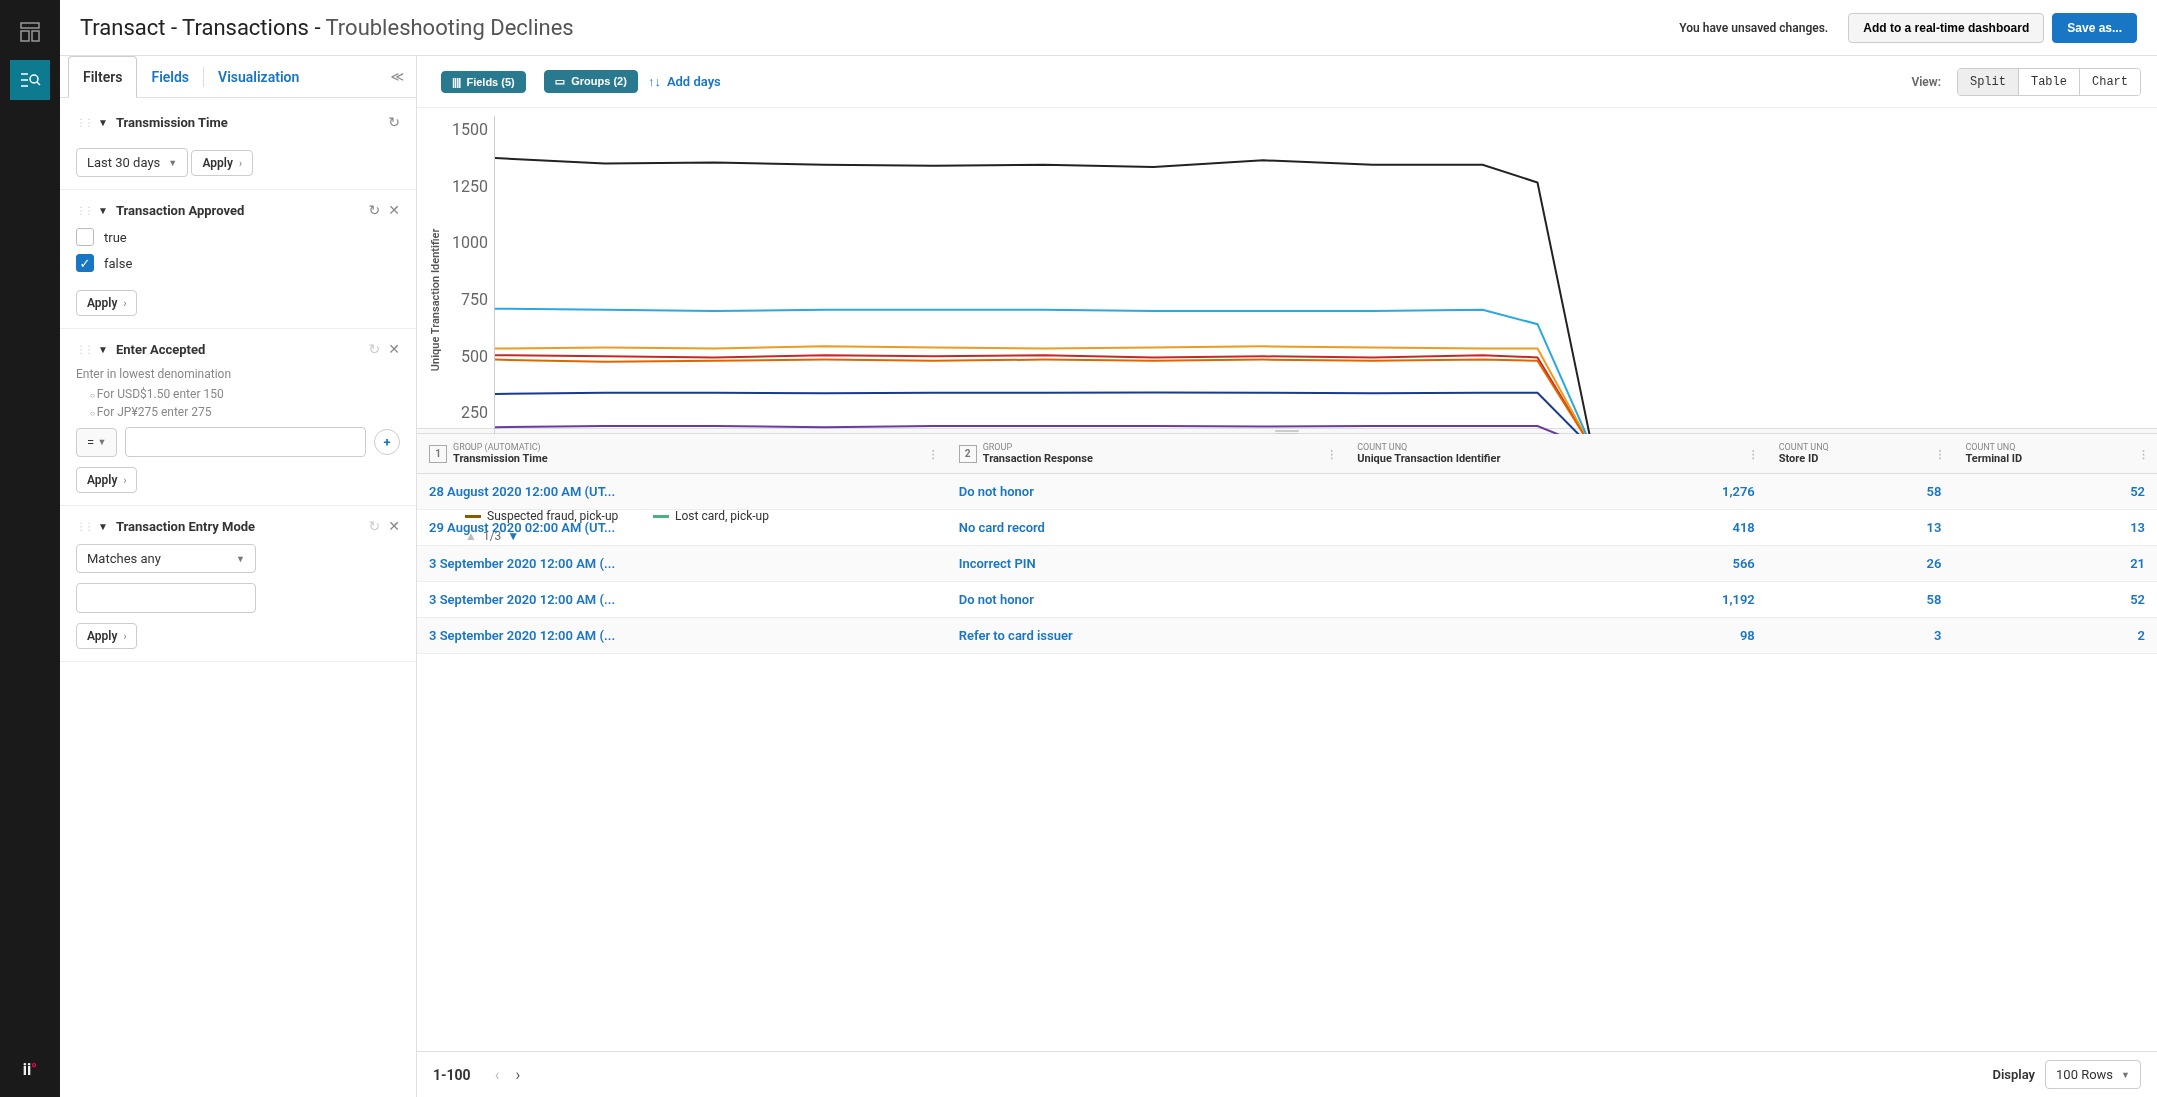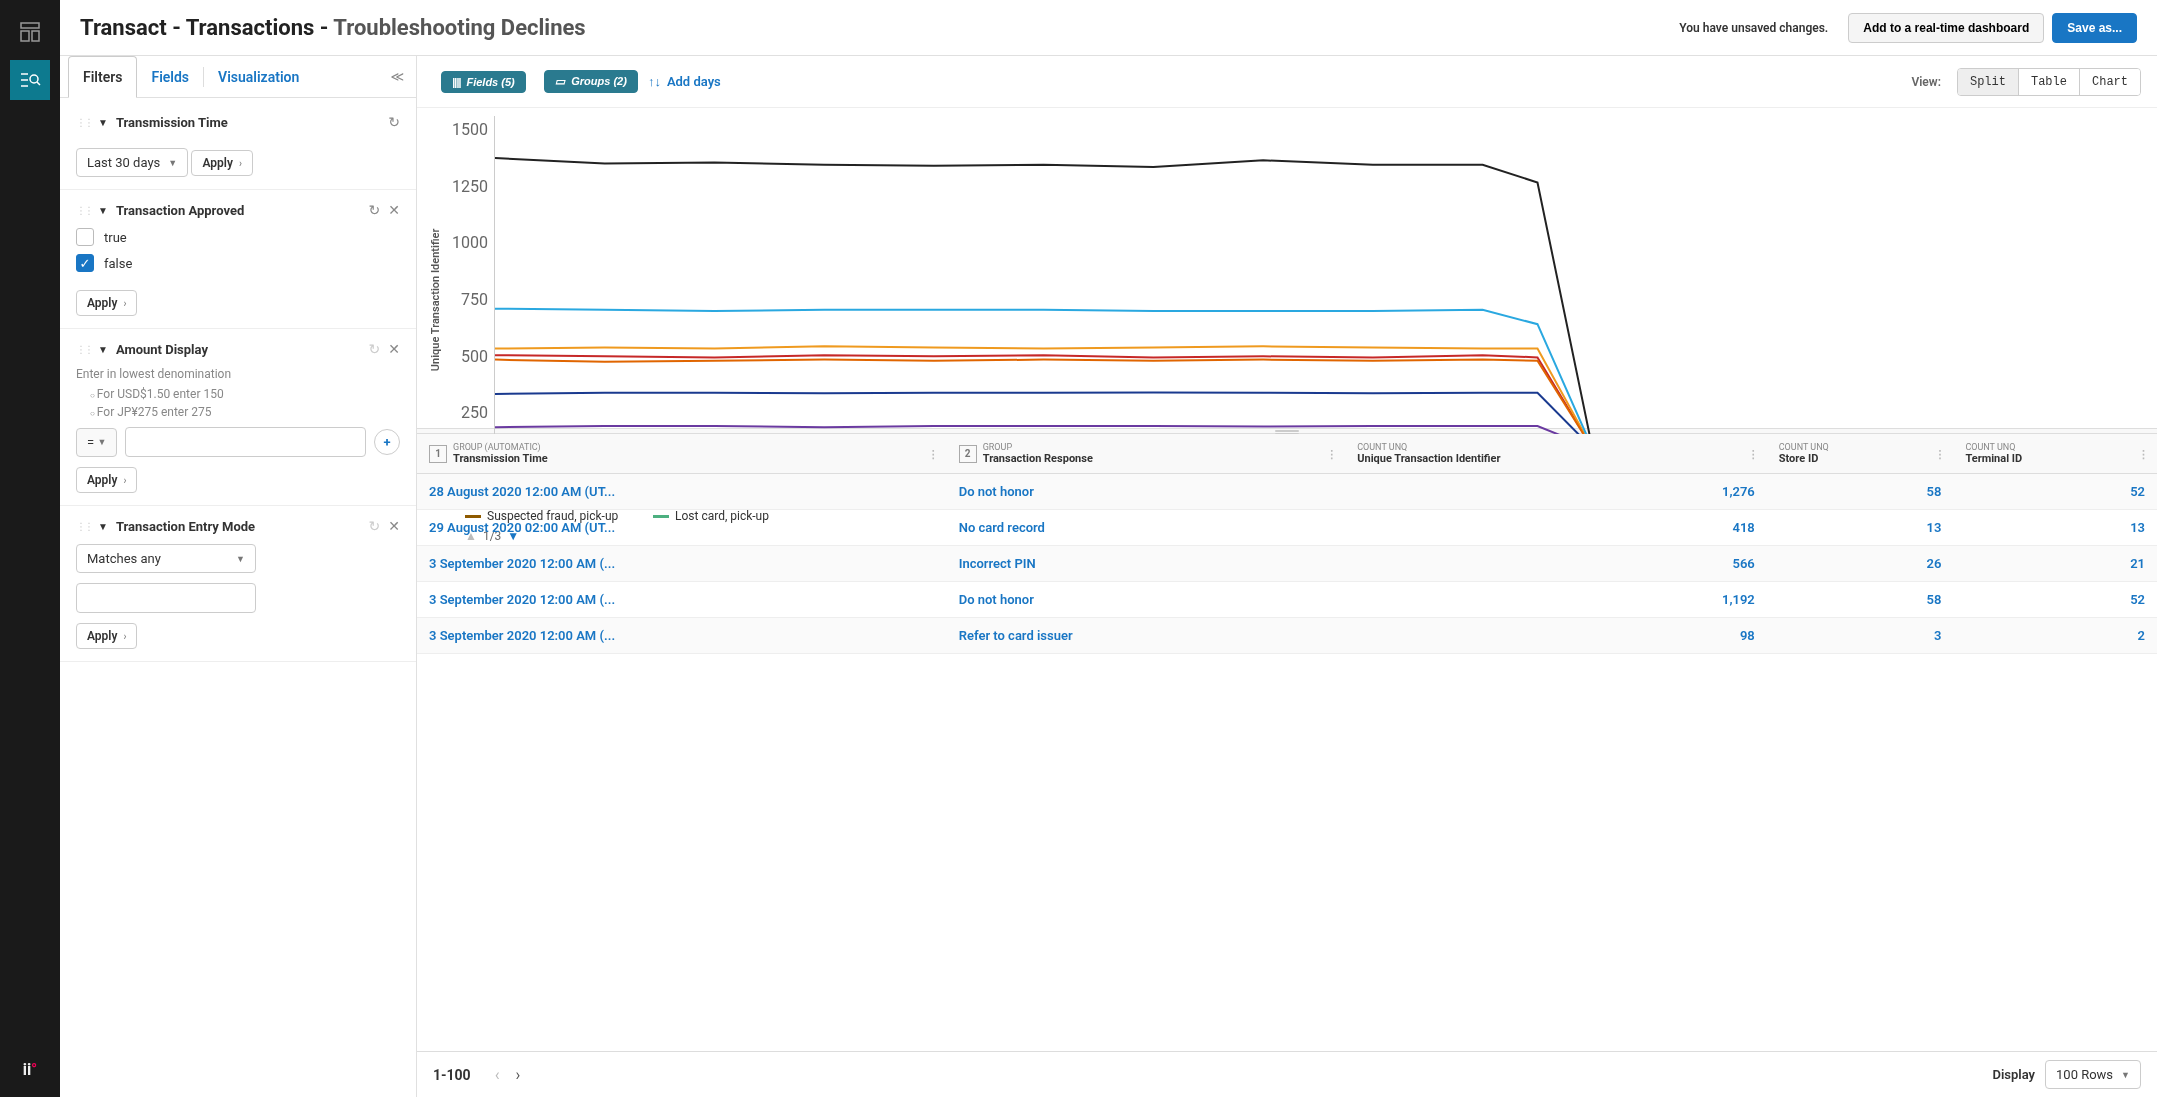--- a/index.html
+++ b/index.html
@@ -4,28 +4,28 @@
 <style>
 * { box-sizing: border-box; margin: 0; padding: 0; }
 body { font-family: -apple-system, "Segoe UI", Roboto, sans-serif; font-size: 13px; color: #333; background: #fff; overflow: hidden; }
 .app { display: flex; height: 100vh; }
 .rail { width: 60px; background: #1a1a1a; display: flex; flex-direction: column; align-items: center; padding-top: 12px; }
 .rail-item { width: 40px; height: 40px; display: flex; align-items: center; justify-content: center; color: #999; margin-bottom: 8px; cursor: pointer; }
 .rail-item.active { background: #0d7a8f; color: #fff; }
 .rail-spacer { flex: 1; }
 .main { flex: 1; display: flex; flex-direction: column; overflow: hidden; }
 .header { height: 56px; display: flex; align-items: center; padding: 0 20px; border-bottom: 1px solid #e0e0e0; }
-.title { font-size: 22px; font-weight: 700; color: #555; }
+.title { font-size: 22px; font-weight: 400; color: #555; }
 .title .bold { color: #222; }
 .header-spacer { flex: 1; }
 .unsaved { font-size: 12px; font-weight: 600; margin-right: 12px; }
 .btn { border: 1px solid #ccc; background: #f5f5f5; border-radius: 4px; padding: 7px 14px; font-size: 12px; font-weight: 600; cursor: pointer; margin-left: 8px; }
 .btn-primary { background: #1976c4; color: #fff; border-color: #1976c4; }
 .btn-teal { background: #2a7a8f; color: #fff; border-color: #2a7a8f; }
-.btn-sm { padding: 4px 10px; font-size: 11px; font-style: italic; }
+.btn-sm { padding: 4px 10px; font-size: 11px; }
 .body { flex: 1; display: flex; overflow: hidden; }
 .sidebar { width: 357px; border-right: 1px solid #e0e0e0; display: flex; flex-direction: column; overflow: hidden; }
 .tabs { display: flex; align-items: center; border-bottom: 1px solid #e0e0e0; padding: 0 8px; position: relative; }
 .tab { padding: 12px 14px; font-size: 14px; font-weight: 600; color: #1976c4; cursor: pointer; }
 .tab.active { color: #333; background: #fff; border: 1px solid #ccc; border-bottom: 1px solid #fff; border-radius: 4px 4px 0 0; margin-bottom: -1px; }
 .divider { width: 1px; height: 20px; background: #ddd; }
 .collapse-icon { position: absolute; right: 12px; color: #888; cursor: pointer; }
 .filters-body { flex: 1; overflow-y: auto; padding: 4px 0; }
 .filter-block { padding: 12px 16px; border-bottom: 1px solid #eee; }
 .filter-head { display: flex; align-items: center; margin-bottom: 10px; }
@@ -172,21 +172,21 @@
             <div class="apply-btn">
                 <span>Apply</span>
                 <span class="chev">›</span>
               </div>
           </div>
 
           <div class="filter-block">
             <div class="filter-head">
               <span class="grip">⋮⋮</span>
               <span class="caret">▼</span>
-              <span class="filter-title">Amount Display</span>
+              <span class="filter-title">Enter Accepted</span>
               <span class="icon-btn muted">↻</span>
               <span class="icon-btn">✕</span>
             </div>
             <div class="hint">Enter in lowest denomination</div>
             <div class="hint-sub">For USD$1.50 enter 150</div>
             <div class="hint-sub">For JP¥275 enter 275</div>
             <div class="eq-row">
               <div class="eq-box"><span>=</span>&nbsp;<span style="font-size:9px;color:#777;">▼</span></div>
               <div class="input-box"></div>
               <div class="plus-btn">+</div>

